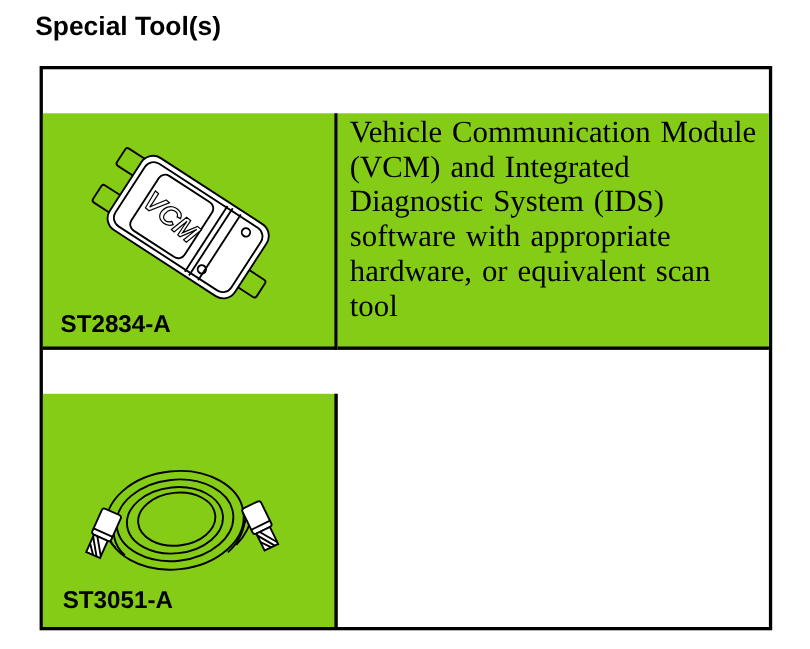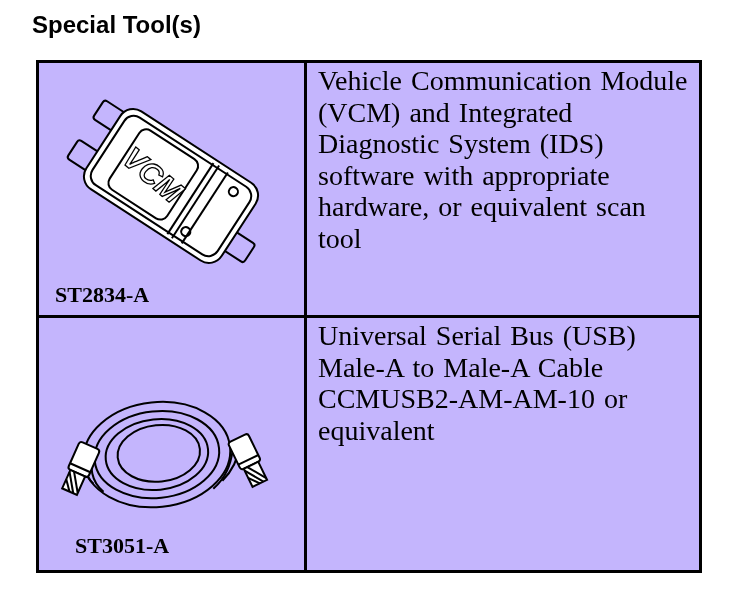--- a/index.html
+++ b/index.html
@@ -15,31 +15,31 @@
     font-family:"Liberation Sans", sans-serif;
   }
   .tool-table {
     position:absolute; left:36px; top:60px;
     width:666px; height:513px; box-sizing:border-box;
     border:3px solid #000; background:#fff;
     display:grid;
     grid-template-columns:268px 1fr;
     grid-template-rows:255px 1fr;
   }
-  .cell { position:relative; box-sizing:border-box; background:#c4b5fd; }
+  .cell { position:relative; box-sizing:border-box; background:#84cc16;margin-top:40px; }
   .cell-img { border-right:3px solid #000; }
   .row-1 { border-bottom:3px solid #000; }
   .illustration { position:absolute; left:0; top:0; width:100%; height:100%; }
   .tool-id {
     position:absolute; font-weight:bold; font-size:22px;
-    font-family:Liberation Serif, serif; color:#000;
+    font-family:Liberation Sans, sans-serif; color:#000;
     white-space:nowrap; line-height:25px;
   }
   .tool-id-1 { left:16px; bottom:8px; }
-  .tool-id-2 { left:36px; bottom:12px; }
+  .tool-id-2 { left:18px; bottom:12px; }
   .desc {
     font-family:"Liberation Serif","DejaVu Serif", serif;
     font-size:28px; line-height:31.5px; color:#000;
     white-space:pre-line; word-spacing:2px;
     padding:2px 4px 0 11px;
   }
   svg text.marking {
     font-family:"Liberation Sans", sans-serif;
     font-weight:bold; font-style:italic;
   }
@@ -117,20 +117,14 @@
           <rect x="-8" y="-6" width="16" height="20" fill="#ffffff"></rect>
           <line x1="-8" y1="-4" x2="4" y2="14"></line>
           <line x1="-4" y1="-6" x2="8" y2="12"></line>
           <line x1="-8" y1="4" x2="0" y2="14"></line>
         </g>
       </g>
     </svg>
     <div class="tool-id tool-id-2">ST3051-A</div>
   </div>
 
-  <div class="cell">
-    <div class="desc">Universal Serial Bus (USB)
-Male-A to Male-A Cable
-CCMUSB2-AM-AM-10 or
-equivalent</div>
-  </div>
 
 </div>
 
 </body></html>

